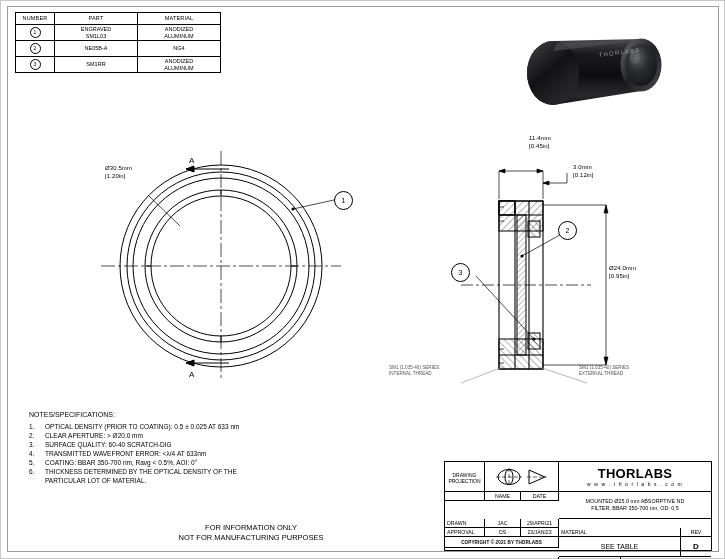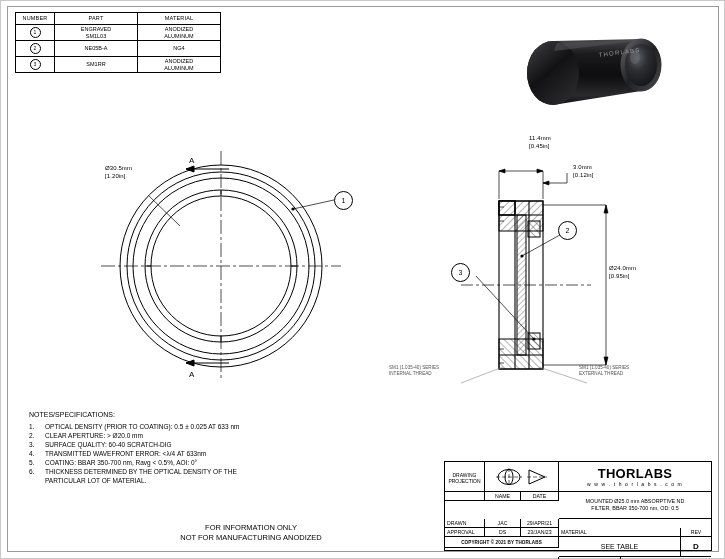--- a/index.html
+++ b/index.html
@@ -447,21 +447,21 @@
       <li><span class="n">2.</span><span style="white-space:pre-line">CLEAR APERTURE: &gt; Ø20.0 mm</span></li>
       <li><span class="n">3.</span><span style="white-space:pre-line">SURFACE QUALITY: 60-40 SCRATCH-DIG</span></li>
       <li><span class="n">4.</span><span style="white-space:pre-line">TRANSMITTED WAVEFRONT ERROR: &lt;λ/4 AT 633nm</span></li>
       <li><span class="n">5.</span><span style="white-space:pre-line">COATING: BBAR 350-700 nm, Ravg &lt; 0.5%, AOI: 0°</span></li>
       <li><span class="n">6.</span><span style="white-space:pre-line">THICKNESS DETERMINED BY THE OPTICAL DENSITY OF THE
 PARTICULAR LOT OF MATERIAL.</span></li>
     </ol>
   </div>
 
   <div id="disclaimer" style="white-space:pre-line">FOR INFORMATION ONLY
-NOT FOR MANUFACTURING ANODIZED</div>
+NOT FOR MANUFACTURING PURPOSES</div>
 
   <div id="titleblock">
 
     <div class="row">
       <div class="tb-cell" style="width:40px;height:30px;display:flex;align-items:center;justify-content:center;">
         <div class="proj-label" style="white-space:pre-line">DRAWING
 PROJECTION</div>
       </div>
       <div class="tb-cell" style="width:74px;height:30px;display:flex;align-items:center;justify-content:center;gap:5px;">
         <svg width="26" height="18" viewBox="0 0 26 18">

